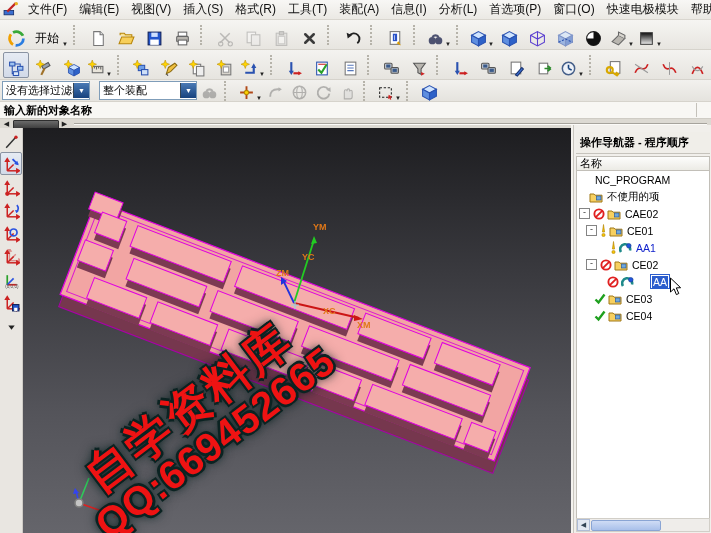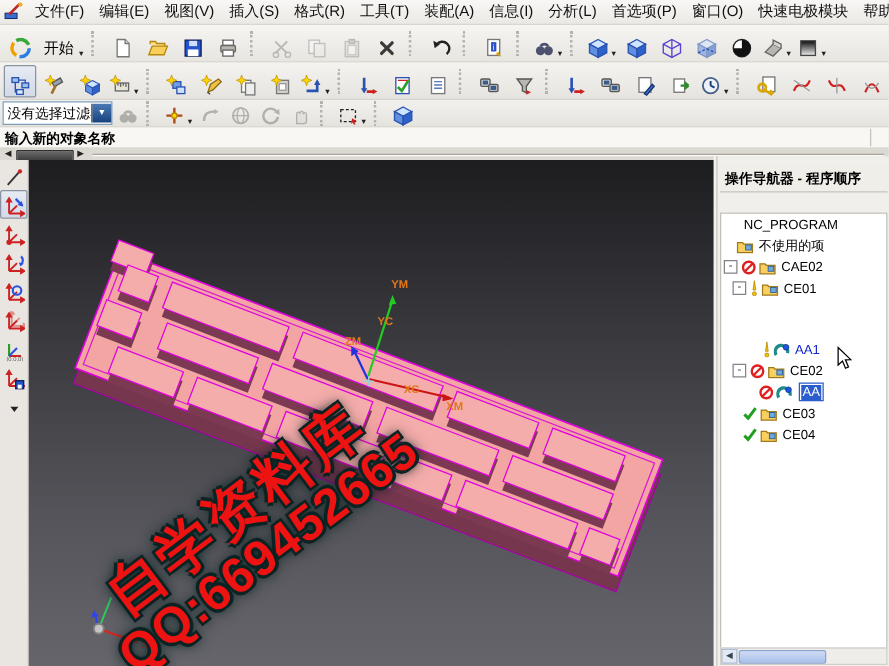--- a/index.html
+++ b/index.html
@@ -59,21 +59,21 @@
               border:1px solid #c2bfb8;padding:0 3px;height:13px;line-height:13px}
   .tree{position:absolute;left:2px;right:2px;top:45px;bottom:14px;background:#fff;border:1px solid #c2bfb8;
         overflow:hidden;font-size:10.5px;white-space:nowrap}
   .trow{height:17px;display:flex;align-items:center}
   .trow .tlabel{margin-left:2px;color:#000}
   .trow .tlabel.blue{color:#1122cc}
   .texp{width:9px;height:9px;border:1px solid #848484;background:#fff;color:#333;font-size:9px;line-height:7px;
         text-align:center;margin-right:3px;flex:none}
   .tico{display:inline-flex;align-items:center;margin-right:2px;flex:none}
   .editbox{display:inline-flex;align-items:center;height:13px;border:1px solid #2b5dcd;background:#fff;
-           padding:0 1px;margin-left:3px}
+           padding:0 1px;margin-left:14px}
   .editbox .sel{background:#2b5dcd;color:#fff;padding:0 1px}
   .cursor{position:absolute;left:92px;top:106px;z-index:9}
   .nav-hscroll{position:absolute;left:2px;right:2px;bottom:1px;height:12px;background:#efedea;
                border:1px solid #d2cfc8;display:flex;align-items:center}
   .ns-btn{width:11px;height:10px;font-size:7px;line-height:10px;text-align:center;color:#345;background:#e3e8f2;border:1px solid #aebcd6}
   .ns-thumb{width:68px;height:9px;margin-left:1px;background:linear-gradient(#cfdcf5,#a9c0ea);border:1px solid #8aa5d4;border-radius:2px}
 </style>
 </head>
 <body>
 
@@ -490,20 +490,24 @@
           <path d="M3,13 Q8,1 13,13" stroke="#cc2222" fill="none" stroke-width="1.6"></path>
           <path d="M3,6 Q8,14 13,6" stroke="#9a9a9a" fill="none"></path>
         </svg>
       </span>
     </div>
   </div>
 
 <div class="selbar">
   <div class="combo" style="width:86px">
     <span class="cbtxt">没有选择过滤器</span>
+    <span class="cbbtn">▼</span>
+  </div>
+  <div class="combo" style="width:96px;margin-left:9px">
+    <span class="cbtxt">整个装配</span>
     <span class="cbbtn">▼</span>
   </div>
   <span id="sel-icons" style="display:contents"><div class="tbtn disabled">
         <span class="ticon">
           <svg viewBox="0 0 16 16">
             <circle cx="5" cy="10" r="3.4" fill="#4c5170"></circle>
             <circle cx="11" cy="10" r="3.4" fill="#4c5170"></circle>
             <path d="M5,6.5 Q8,3.5 11,6.5" fill="none" stroke="#4c5170" stroke-width="2"></path>
           </svg>
         </span>
@@ -772,20 +776,21 @@
   <div class="watermark">
     <div class="wm1">自学资料库</div>
     <div class="wm2">QQ:669452665</div>
   </div>
 </div>
 
 <div class="splitter"></div>
 
 <div class="navpanel">
   <div class="nav-title">操作导航器 - 程序顺序</div>
+  <div class="nav-colhdr">名称</div>
   <div class="tree" id="nav-tree">
     <span class="cursor">
       <svg width="13" height="20" viewBox="0 0 13 20">
           <path d="M1.5,1 L1.5,15 L5,11.8 L7.4,17.6 L9.8,16.5 L7.3,10.9 L11.6,10.7 Z" fill="#fff" stroke="#000" stroke-width="1"></path>
         </svg>
     </span>
   <div class="trow" style="padding-left: 16px;">
         <span class="tlabel">NC_PROGRAM</span>
       </div>
       <div class="trow" style="padding-left: 12px;">
@@ -822,21 +827,21 @@
           </svg>
         </span>
         <span class="tico">
           <svg width="14" height="12" viewBox="0 0 14 12">
             <path d="M1,11 V3 h4 l1,1.2 h7 V11 Z" fill="#f7d060" stroke="#a07818"></path>
             <rect x="7.5" y="5" width="4.5" height="4" fill="#6fa8dc" stroke="#2a5a9a" stroke-width="0.7"></rect>
           </svg>
         </span>
         <span class="tlabel">CE01</span>
       </div>
-      <div class="trow" style="padding-left: 33px; margin-top: 32px;">
+      <div class="trow" style="padding-left: 33px;">
         <span class="tico">
           <svg width="7" height="13" viewBox="0 0 7 13">
             <path d="M3.5,0.5 L4.6,8 H2.4 Z" fill="#f5c400" stroke="#b08000" stroke-width="0.6"></path>
             <circle cx="3.5" cy="11" r="1.6" fill="#f5c400" stroke="#b08000" stroke-width="0.6"></circle>
           </svg>
         </span>
         <span class="tico">
           <svg width="13" height="12" viewBox="0 0 13 12">
             <path d="M2,10 A5,5 0 1 1 11,8.5" fill="none" stroke="#1f8a8a" stroke-width="2.6"></path>
             <circle cx="9.8" cy="3.8" r="2.3" fill="#2255dd" stroke="#103a8a" stroke-width="0.6"></circle>

